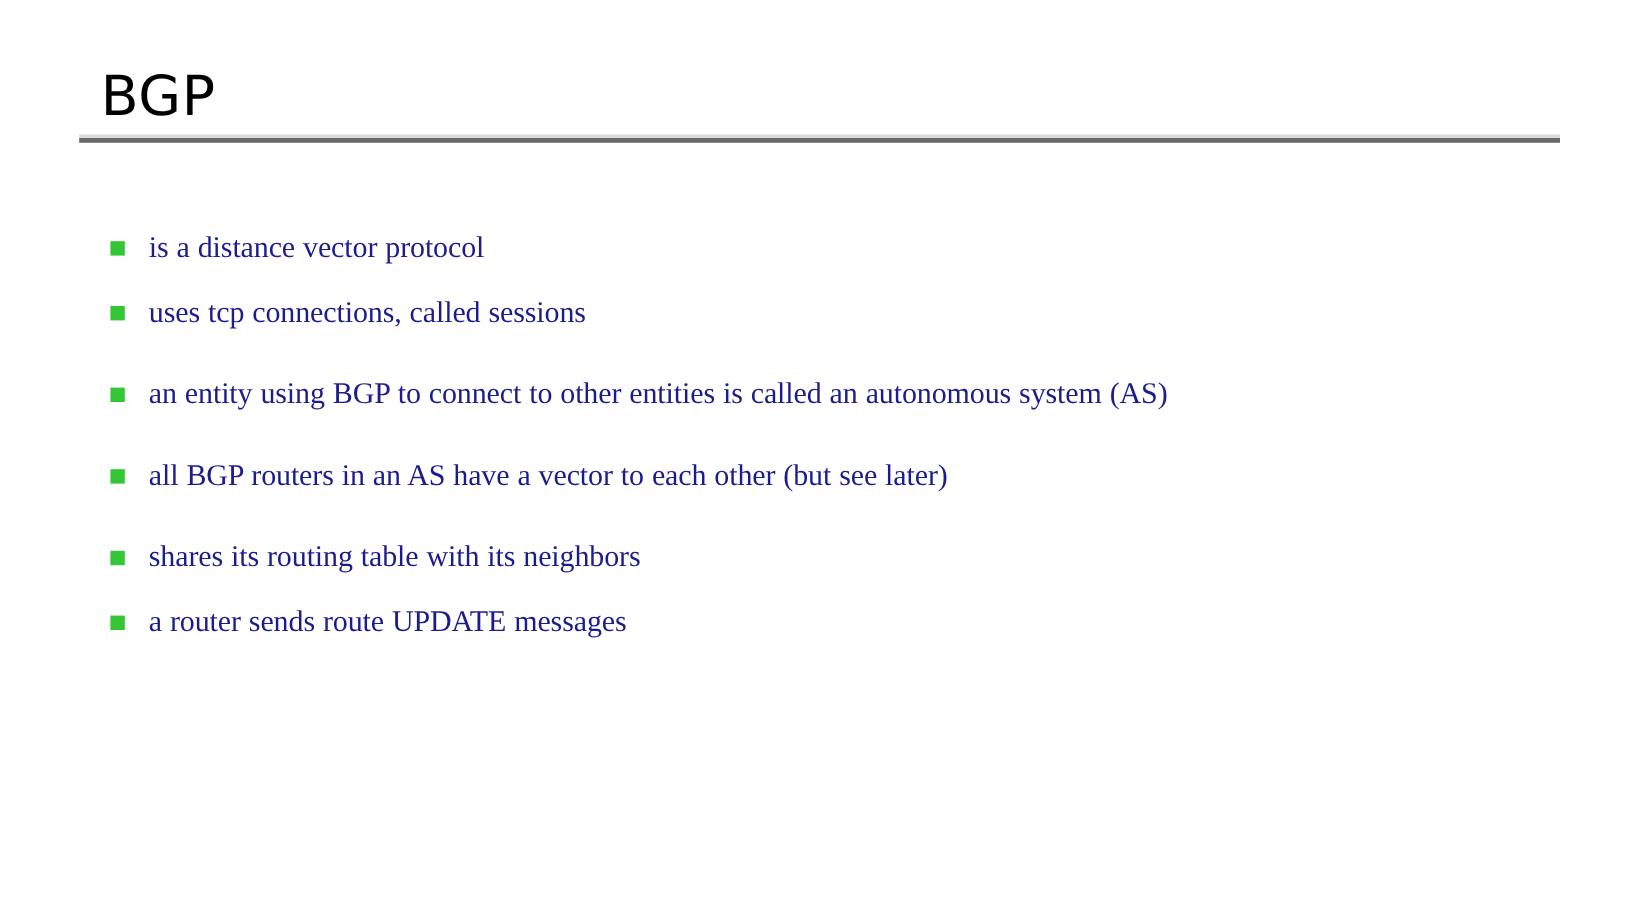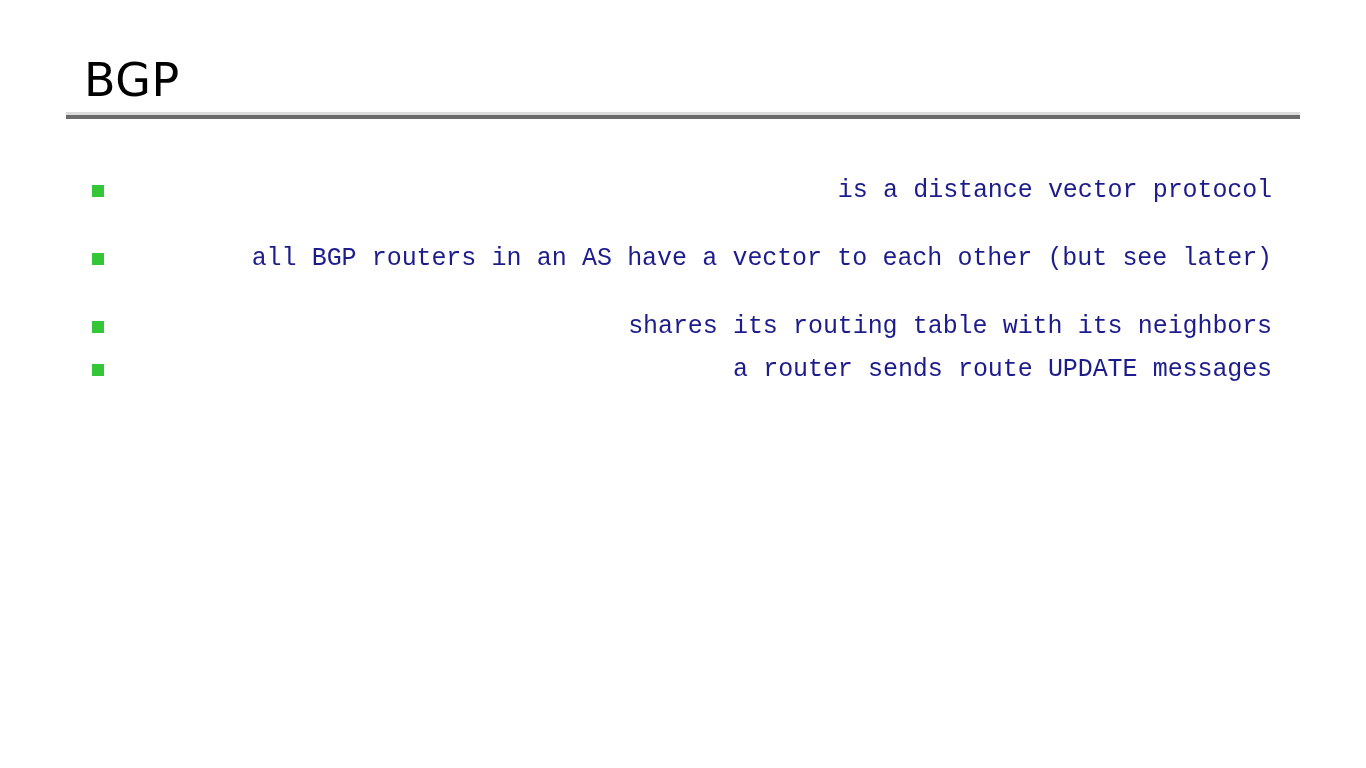--- a/index.html
+++ b/index.html
@@ -81,29 +81,28 @@
   .bullet-group {
     margin: 0 0 30px 0;
   }
   .bullet-group:last-child {
     margin-bottom: 0;
   }
 
   .bullet-item {
     position: relative;
     padding-left: 32px;
-    margin: 0 0 5px 0;
-    font-family: Liberation Mono, monospace;
+    margin: 16px 0 5px 0;
+    font-family: Liberation Serif, serif;
     font-size: 25px;
     line-height: 38px;
     color: #1c1c8c;
     font-weight: 400;
     letter-spacing: -0.1px;
     word-spacing: 0.5px;
-    text-align: right;
   }
   .bullet-item:last-child {
     margin-bottom: 0;
   }
 
   .bullet-marker {
     position: absolute;
     left: 0px;
     top: 13px;
     width: 12px;
@@ -129,22 +128,32 @@
     </div>
   </div>
 
   <div class="body-area">
 
     <div class="bullet-group">
       <div class="bullet-item">
         <span class="bullet-marker"></span>
         <span class="bullet-text">is a distance vector protocol</span>
       </div>
+      <div class="bullet-item">
+        <span class="bullet-marker"></span>
+        <span class="bullet-text">uses tcp connections, called sessions</span>
+      </div>
     </div>
 
+    <div class="bullet-group">
+      <div class="bullet-item">
+        <span class="bullet-marker"></span>
+        <span class="bullet-text">an entity using BGP to connect to other entities is called an autonomous system (AS)</span>
+      </div>
+    </div>
 
     <div class="bullet-group">
       <div class="bullet-item">
         <span class="bullet-marker"></span>
         <span class="bullet-text">all BGP routers in an AS have a vector to each other (but see later)</span>
       </div>
     </div>
 
     <div class="bullet-group">
       <div class="bullet-item">

